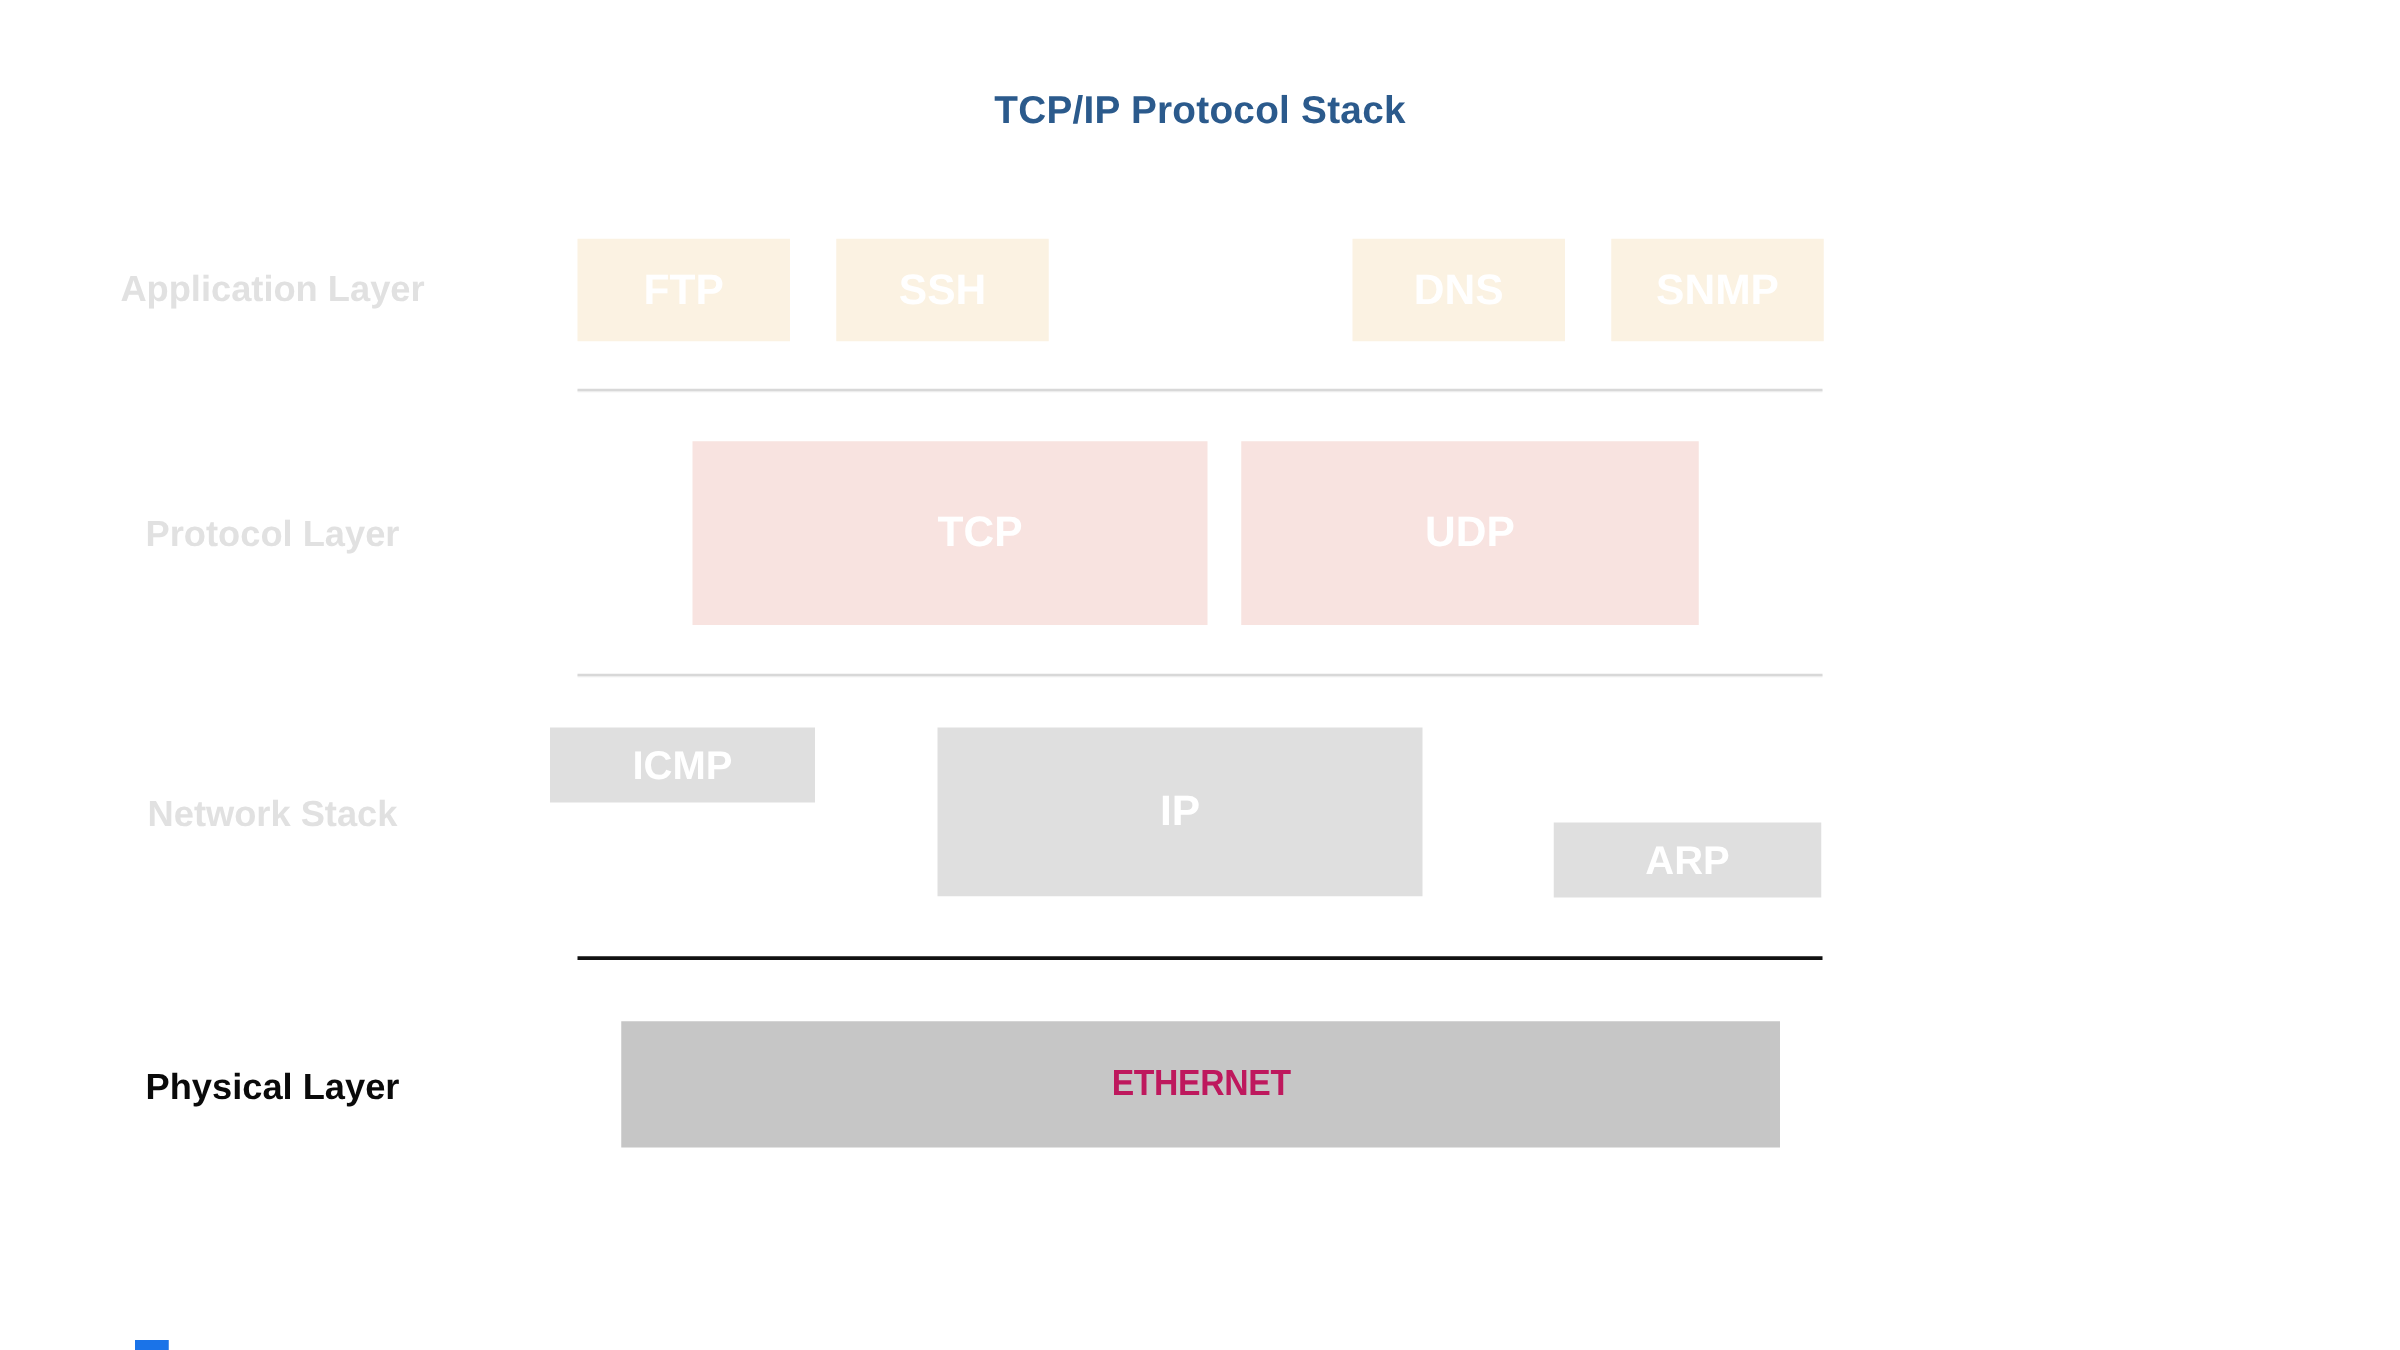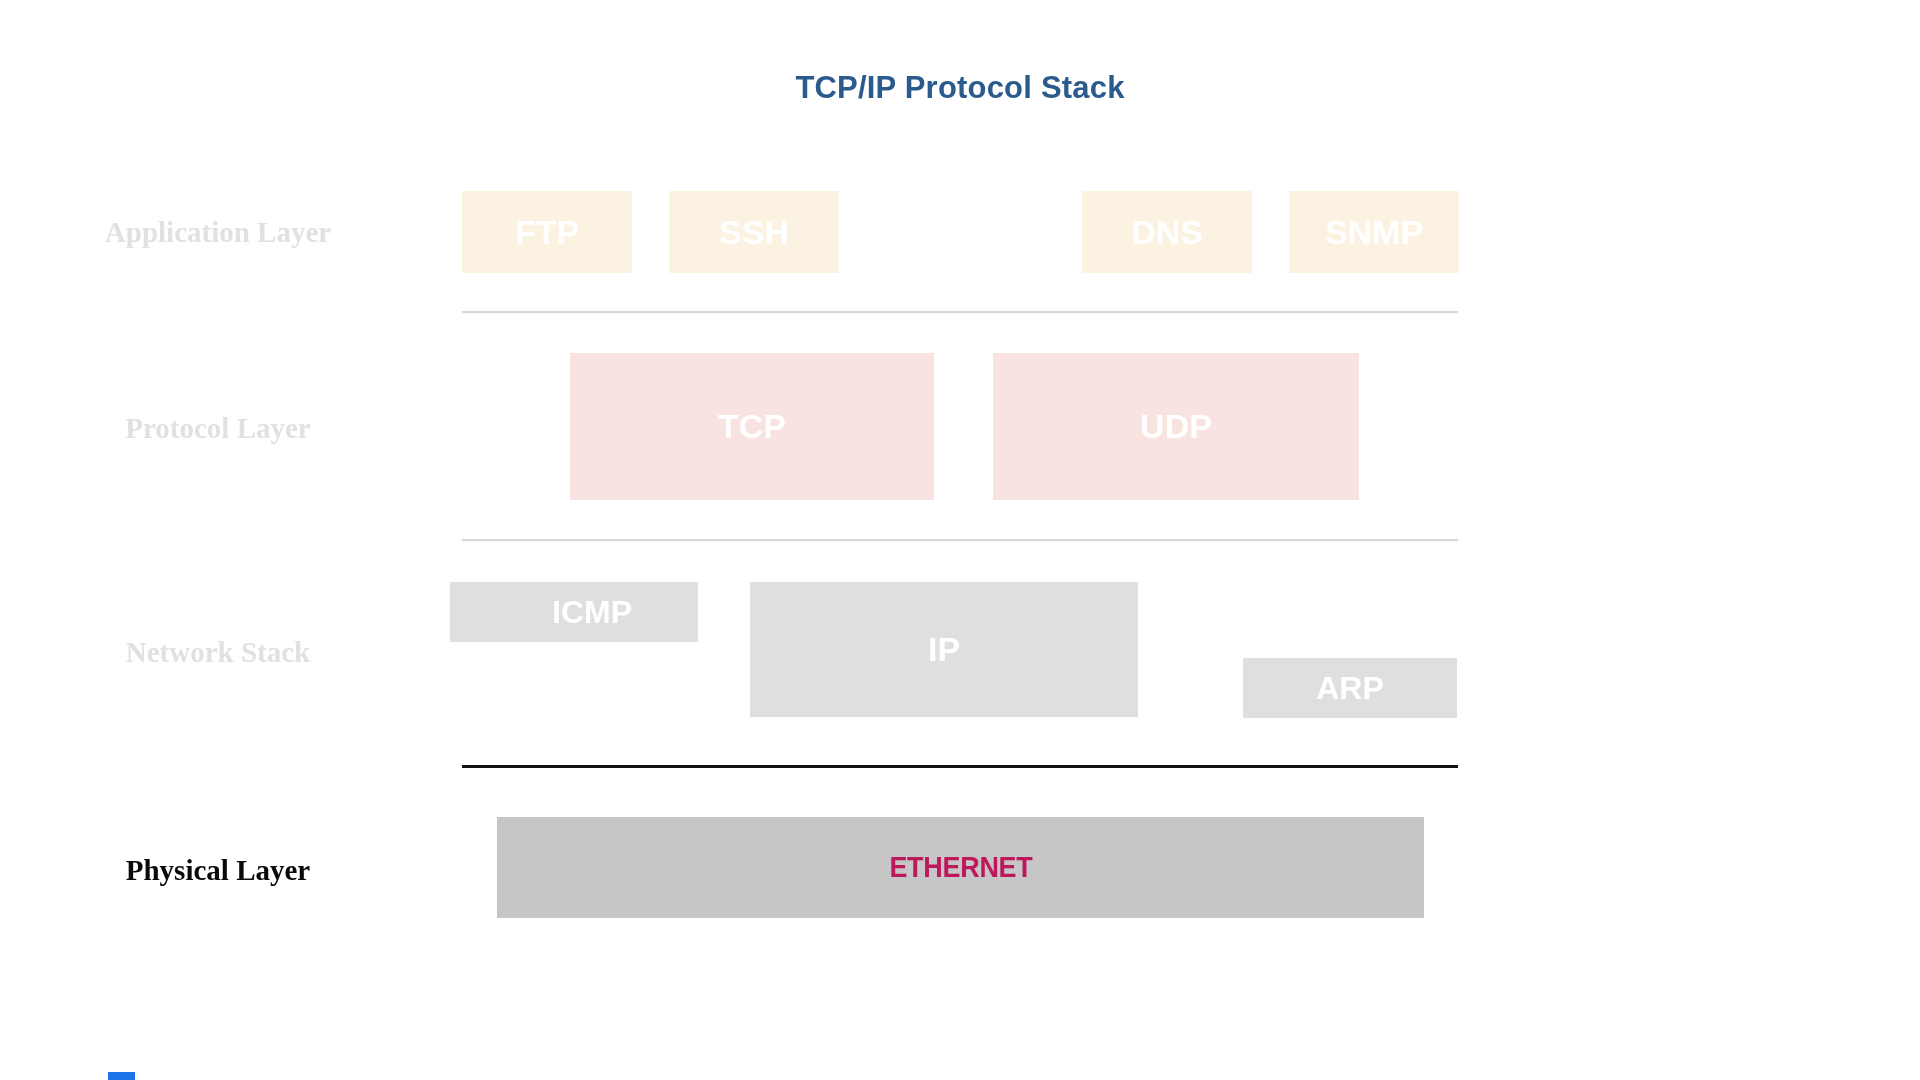--- a/index.html
+++ b/index.html
@@ -8,44 +8,44 @@
 
   .title{
     position:absolute;left:0;top:70px;width:1920px;
     text-align:center;font-size:31px;font-weight:700;color:#2B5A8C;
     letter-spacing:0.2px;
   }
 
   .layer-label{
     position:absolute;left:40px;width:356px;height:50px;
     display:flex;align-items:center;justify-content:center;
-    font-size:29px;font-weight:700;color:#E1E1E1;white-space:nowrap;font-family:Liberation Serif, serif;
+    font-size:29px;font-weight:700;color:#E1E1E1;white-space:nowrap;
   }
   .layer-label.app{top:207px;}
   .layer-label.transport{top:403px;}
   .layer-label.network{top:627px;}
   .layer-label.physical{top:845px;color:#0A0A0A;}
 
   .pbox{
     position:absolute;display:flex;align-items:center;justify-content:center;
     font-weight:700;color:#FFFFFF;white-space:nowrap;
   }
   .app-box{background:#FBF2E2;top:191px;width:170px;height:82px;font-size:34px;}
   .app-box.b0{left:462px;}
   .app-box.b1{left:669px;}
   .app-box.b2{left:876px;font-size:31px;}
   .app-box.b3{left:1082px;}
   .app-box.b4{left:1289px;}
 
   .tr-box{background:#F8E3E0;top:353px;height:147px;font-size:34px;}
-  .tr-box.b0{left:570px;width:364px;}
+  .tr-box.b0{left:554px;width:364px;padding-left:48px;}
   .tr-box.b1{left:993px;width:366px;}
 
   .net-box{background:#DFDFDF;font-size:32px;}
-  .net-box.b0{left:450px;top:582px;width:212px;height:60px;padding-left:36px;}
+  .net-box.b0{left:440px;top:582px;width:212px;height:60px;}
   .net-box.b1{left:750px;top:582px;width:388px;height:135px;font-size:34px;}
   .net-box.b2{left:1243px;top:658px;width:214px;height:60px;}
 
   .phy-box{
     background:#C6C6C6;left:497px;top:817px;width:927px;height:101px;
     color:#be185d;font-size:29px;
   }
   .phy-box .condensed{display:inline-block;transform:scaleX(0.93);letter-spacing:-0.3px;}
 
   .divider{position:absolute;left:462px;width:996px;}

